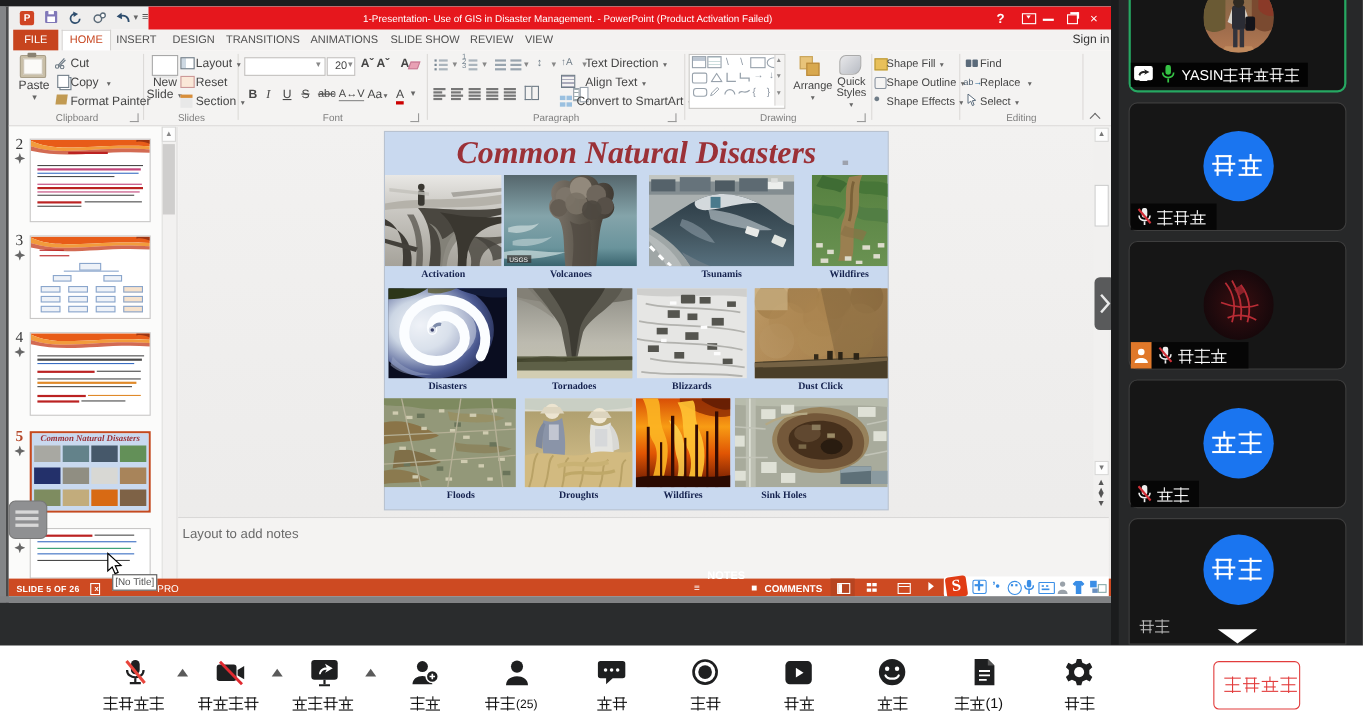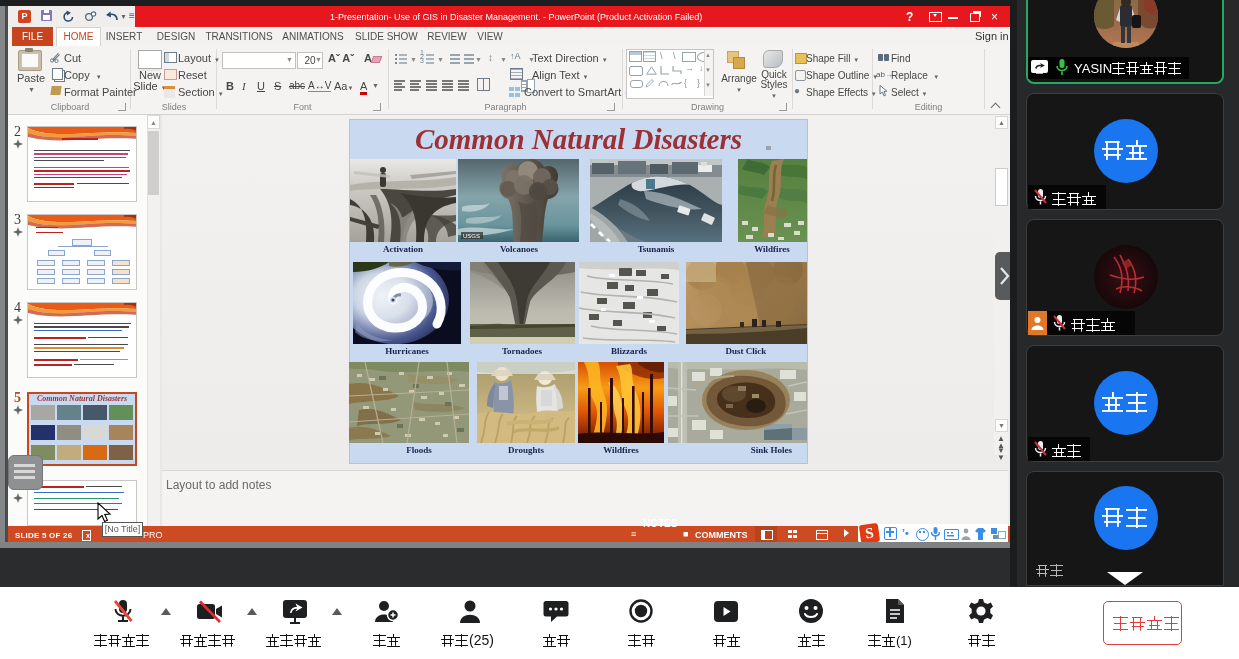--- a/index.html
+++ b/index.html
@@ -464,21 +464,21 @@
 <ellipse cx="46" cy="39" rx="34" ry="27" fill="#e8edf4" opacity=".45"></ellipse>
 <path d="M40 38 C38 30 46 23 56 26 C70 31 74 48 64 58 C52 70 30 68 20 56 C10 44 14 24 30 15 C44 7 64 10 76 20 C88 30 92 48 84 62" stroke="#fbfdff" stroke-width="9" fill="none" stroke-linecap="round"></path>
 <path d="M41 39 C40 35 44 32 48 33" stroke="#7e8cab" stroke-width="3" fill="none"></path>
 <circle cx="40" cy="38" r="3.2" fill="#d8dde8"></circle>
 <circle cx="40" cy="38" r="1.6" fill="#39406a"></circle>
 <path d="M0 0 L36 0 C28 6 14 10 0 10 Z" fill="#2c3618"></path>
 <path d="M36 0 L62 0 C54 4 44 6 36 4Z" fill="#5a5a30" opacity=".8"></path>
 <path d="M62 0 L108 0 L108 8 C92 10 74 6 62 0Z" fill="#131b38"></path>
 <path d="M4 62 C12 72 26 78 40 78 C26 81 10 78 2 70Z" fill="#9aa6c4" opacity=".5"></path>
 </svg>
-<div class="a" style="left:357px;top:346px;width:100px;color:#15224e;font-size:9px;font-weight:bold;font-family:'Liberation Serif',serif;text-align:center">Hurricanes</div>
+<div class="a" style="left:357px;top:346px;width:100px;color:#15224e;font-size:9px;font-weight:bold;font-family:'Liberation Serif',serif;text-align:center">Disasters</div>
 <svg class="a" style="left:470px;top:262px" width="105" height="82" viewBox="0 0 105 82">
     <defs>
       <linearGradient id="gto" x1="0" y1="0" x2="0" y2="1">
         <stop offset="0" stop-color="#8e8d85"></stop>
         <stop offset=".6" stop-color="#bcbaaf"></stop>
         <stop offset="1" stop-color="#c6c4b2"></stop>
       </linearGradient>
     </defs>
 <rect width="105" height="82" fill="url(#gto)"></rect>
 <path d="M0 0 L105 0 L105 10 C80 16 30 16 0 8 Z" fill="#6e6c62"></path>
@@ -689,21 +689,21 @@
     <rect x="84" y="32" width="7" height="4" fill="#9a8a66"></rect>
     <rect x="58" y="42" width="7" height="4" fill="#7a6848"></rect>
 <path d="M28 24 C38 18 52 14 66 14" stroke="#b4a884" stroke-width="2" fill="none"></path>
 <g stroke="#c2c4b8" stroke-width="1.4" fill="none">
       <path d="M0 26 L28 28"></path>
       <path d="M120 24 L139 20"></path>
       <path d="M0 54 L30 54"></path>
       <path d="M118 52 L139 48"></path>
     </g>
 </svg>
-<div class="a" style="left:692px;top:445px;width:100px;color:#15224e;font-size:9px;font-weight:bold;font-family:'Liberation Serif',serif;text-align:right">Sink Holes</div>
+<div class="a" style="left:692px;top:445px;width:100px;color:#15224e;font-size:9px;font-weight:bold;font-family:'Liberation Serif',serif;text-align:left">Sink Holes</div>
 <div class="a" style="left:994px;top:115px;width:14px;height:340px;background:#f1f0ef"></div>
 <div class="a" style="left:995px;top:116px;width:13px;height:13px;background:#fdfdfd;border:1px solid #d8d7d6;box-sizing:border-box;color:#777;font-size:7px;text-align:center;line-height:11px">▲</div>
 <div class="a" style="left:995px;top:168px;width:13px;height:38px;background:#fff;border:1px solid #ccc;box-sizing:border-box"></div>
 <div class="a" style="left:995px;top:419px;width:13px;height:13px;background:#fdfdfd;border:1px solid #d8d7d6;box-sizing:border-box;color:#777;font-size:7px;text-align:center;line-height:11px">▼</div>
 <div class="a" style="left:997px;top:435px;color:#555;font-size:8px;letter-spacing:0;line-height:7px">▲<br>▲</div>
 <div class="a" style="left:997px;top:447px;color:#555;font-size:8px;line-height:7px">▼<br>▼</div>
 <div class="a" style="left:162px;top:470px;width:846px;height:1px;background:#d9d8d7"></div>
 <div class="a" style="left:162px;top:471px;width:846px;height:55px;background:#f4f3f2"></div>
 <div class="a" style="left:166px;top:478px;color:#6a6a6a;font-size:12px">Layout to add notes</div>
 <div class="a" style="left:995px;top:252px;width:19px;height:48px;background:#595a5b;border-radius:5px;"></div>
@@ -873,21 +873,21 @@
 <circle cx="11" cy="8" r="5" fill="#1e1f20"></circle>
 <path d="M2 24 C2 14 20 14 20 24 Z" fill="#1e1f20"></path>
 <circle cx="20" cy="17" r="5.5" fill="#1e1f20" stroke="#fff" stroke-width="1.5"></circle>
 <path d="M20 14.5 L20 19.5 M17.5 17 L22.5 17" stroke="#fff" stroke-width="1.5"></path>
   </svg>
 <div class="a" style="left:373px;top:631px;color:#111"><i class="z1" style="width:13px;height:13px;margin-right:1px"></i><i class="z3" style="width:13px;height:13px;margin-right:1px"></i></div>
 <svg class="a" style="left:458px;top:598px" width="24" height="26" viewBox="0 0 24 26">
 <circle cx="12" cy="8" r="5.5" fill="#1e1f20"></circle>
 <path d="M2 25 C2 14 22 14 22 25 Z" fill="#1e1f20"></path>
   </svg>
-<div class="a" style="left:441px;top:631px;color:#111"><i class="z2" style="width:13px;height:13px;margin-right:1px"></i><i class="z1" style="width:13px;height:13px;margin-right:1px"></i><span style="font-size:14px">(25)</span></div>
+<div class="a" style="left:441px;top:631px;color:#111"><i class="z2" style="width:13px;height:13px;margin-right:1px"></i><i class="z1" style="width:13px;height:13px;margin-right:1px"></i><span style="font-size:11px">(25)</span></div>
 <svg class="a" style="left:543px;top:599px" width="26" height="25" viewBox="0 0 26 25">
 <path d="M3 2 H23 A2.5 2.5 0 0 1 25.5 4.5 V15 A2.5 2.5 0 0 1 23 17.5 H14 L8 23 L8 17.5 H3 A2.5 2.5 0 0 1 0.5 15 V4.5 A2.5 2.5 0 0 1 3 2Z" fill="#1e1f20"></path>
 <circle cx="7.5" cy="10" r="1.6" fill="#fff"></circle>
     <circle cx="13" cy="10" r="1.6" fill="#fff"></circle>
     <circle cx="18.5" cy="10" r="1.6" fill="#fff"></circle>
   </svg>
 <div class="a" style="left:543px;top:631px;color:#111"><i class="z3" style="width:13px;height:13px;margin-right:1px"></i><i class="z2" style="width:13px;height:13px;margin-right:1px"></i></div>
 <svg class="a" style="left:628px;top:598px" width="26" height="26" viewBox="0 0 26 26">
 <circle cx="13" cy="13" r="10.5" fill="none" stroke="#1e1f20" stroke-width="2.4"></circle>
 <circle cx="13" cy="13" r="6.2" fill="#1e1f20"></circle>

